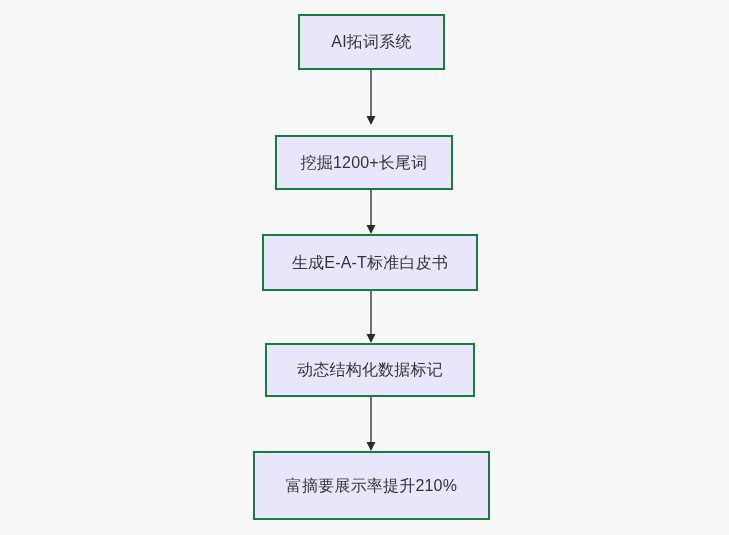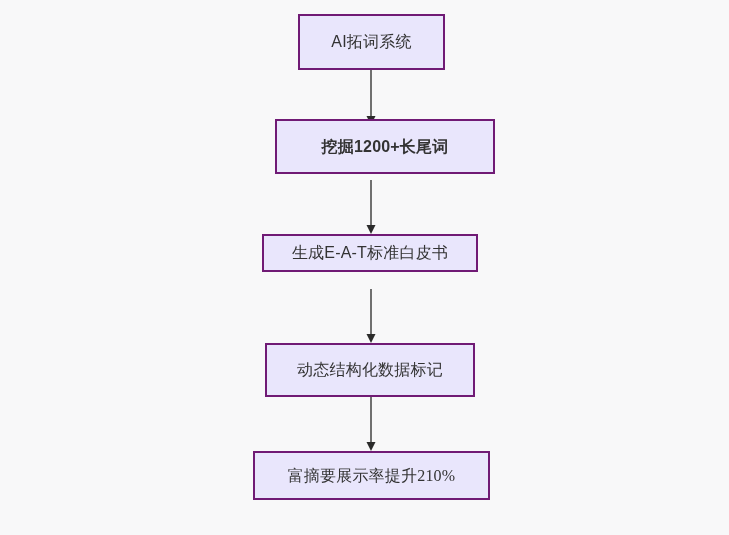--- a/index.html
+++ b/index.html
@@ -15,21 +15,21 @@
   }
   #flowchart-canvas {
     position: relative;
     width: 729px;
     height: 535px;
   }
   .node {
     position: absolute;
     box-sizing: border-box;
     background: #e9e6fc;
-    border: 2px solid #701a75;
+    border: 2px solid #15803d;
     display: flex;
     align-items: center;
     justify-content: center;
   }
   .node-label {
     font-size: 16px;
     line-height: 1.2;
     color: #333333;
     white-space: nowrap;
     letter-spacing: 0.2px;
@@ -62,25 +62,25 @@
       <line class="edge-line" x1="10" y1="0" x2="10" y2="47"></line>
       <polygon class="edge-head" points="5.5,45 14.5,45 10,54"></polygon>
     </svg>
     <svg class="edge" width="20" height="54" style="left: 361px; top: 397px;">
       <line class="edge-line" x1="10" y1="0" x2="10" y2="47"></line>
       <polygon class="edge-head" points="5.5,45 14.5,45 10,54"></polygon>
     </svg>
     <div class="node" style="left: 298px; top: 14px; width: 147px; height: 56px;">
       <span class="node-label">AI拓词系统</span>
     </div>
-    <div class="node" style="left: 275px; top: 119px; width: 220px; height: 55px; font-weight: bold;">
+    <div class="node" style="left: 275px; top: 135px; width: 178px; height: 55px;">
       <span class="node-label">挖掘1200+长尾词</span>
     </div>
-    <div class="node" style="left: 262px; top: 234px; width: 216px; height: 38px;">
+    <div class="node" style="left: 262px; top: 234px; width: 216px; height: 57px;">
       <span class="node-label">生成E-A-T标准白皮书</span>
     </div>
     <div class="node" style="left: 265px; top: 343px; width: 210px; height: 54px; text-align: center;">
       <span class="node-label">动态结构化数据标记</span>
     </div>
-    <div class="node" style="left: 253px; top: 451px; width: 237px; height: 49px; font-family: Liberation Serif, serif;">
+    <div class="node" style="left: 253px; top: 451px; width: 237px; height: 69px;">
       <span class="node-label">富摘要展示率提升210%</span>
     </div>
   </div>
 
 </body></html>

